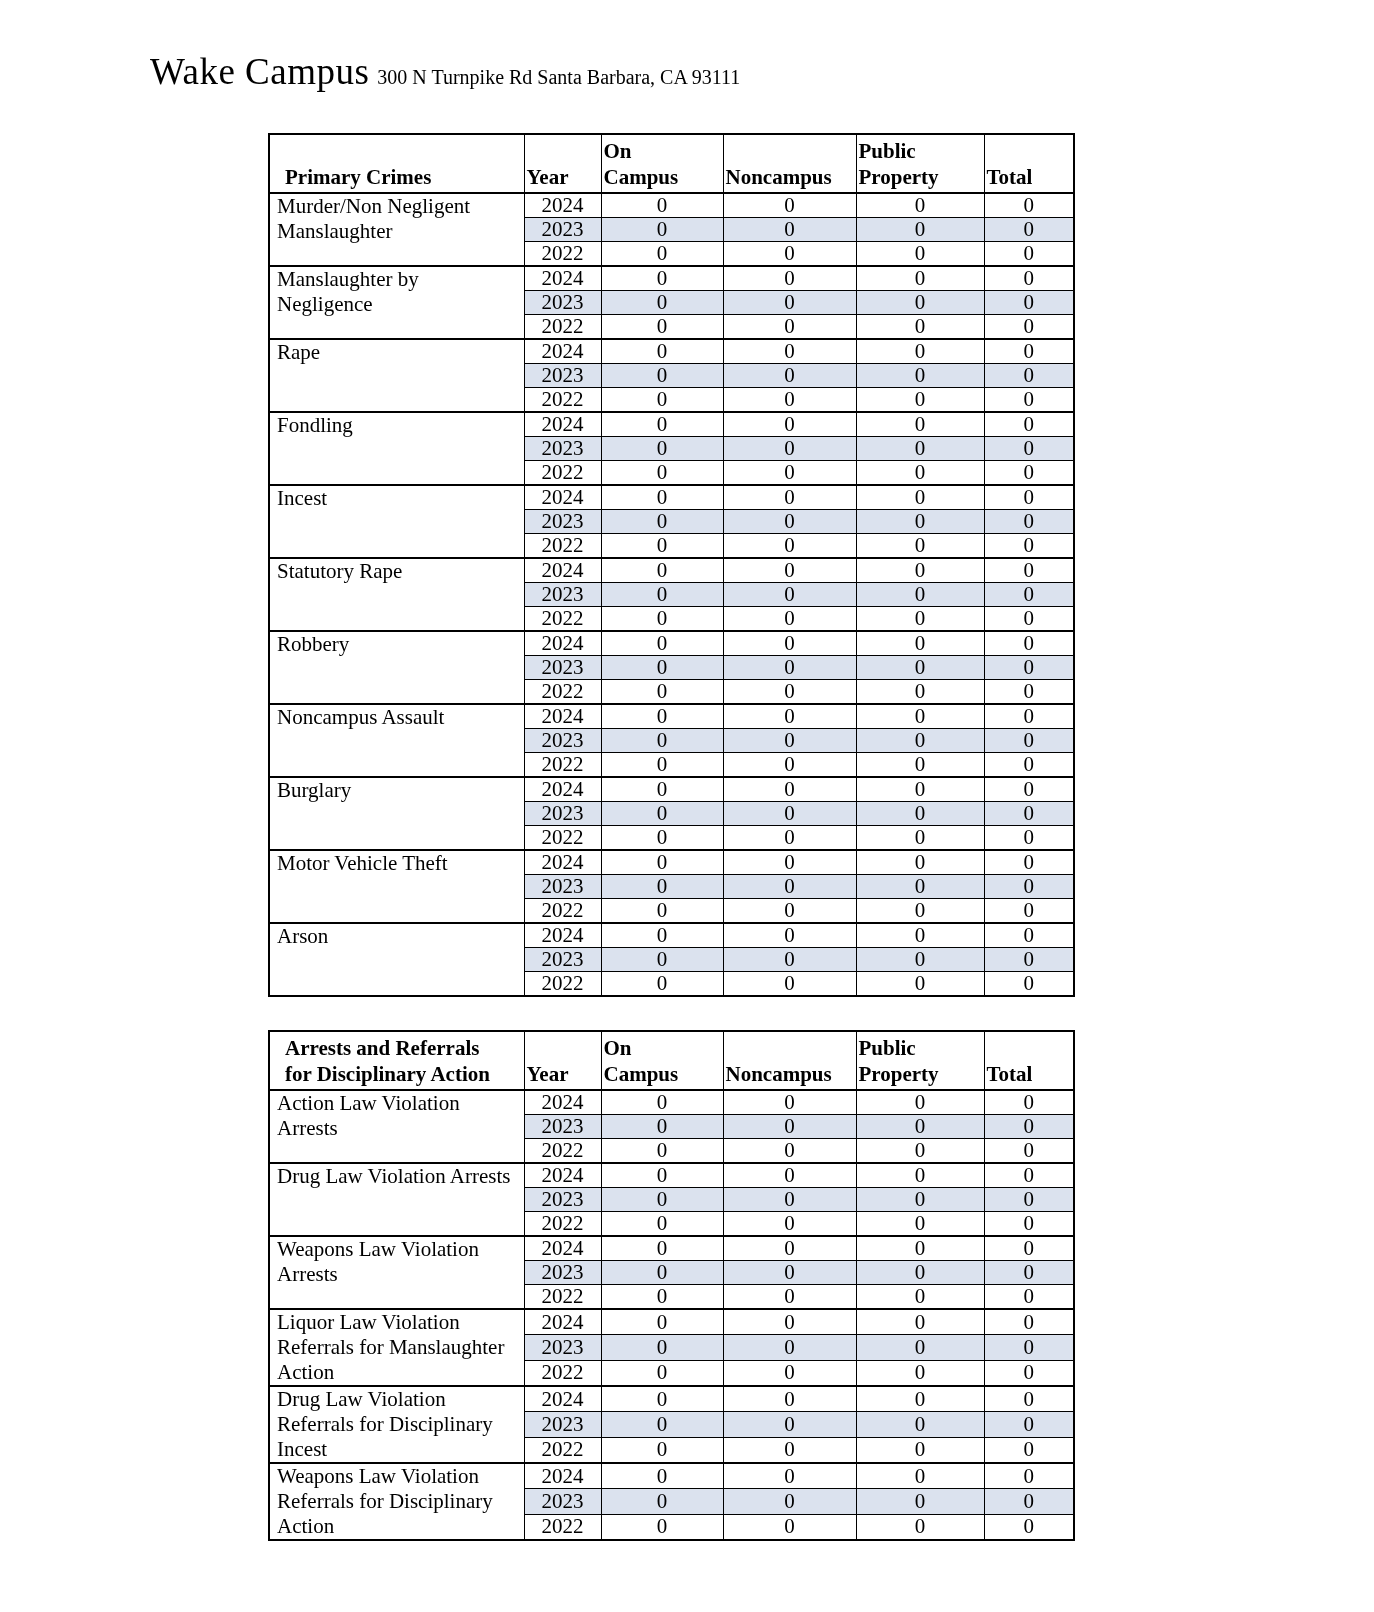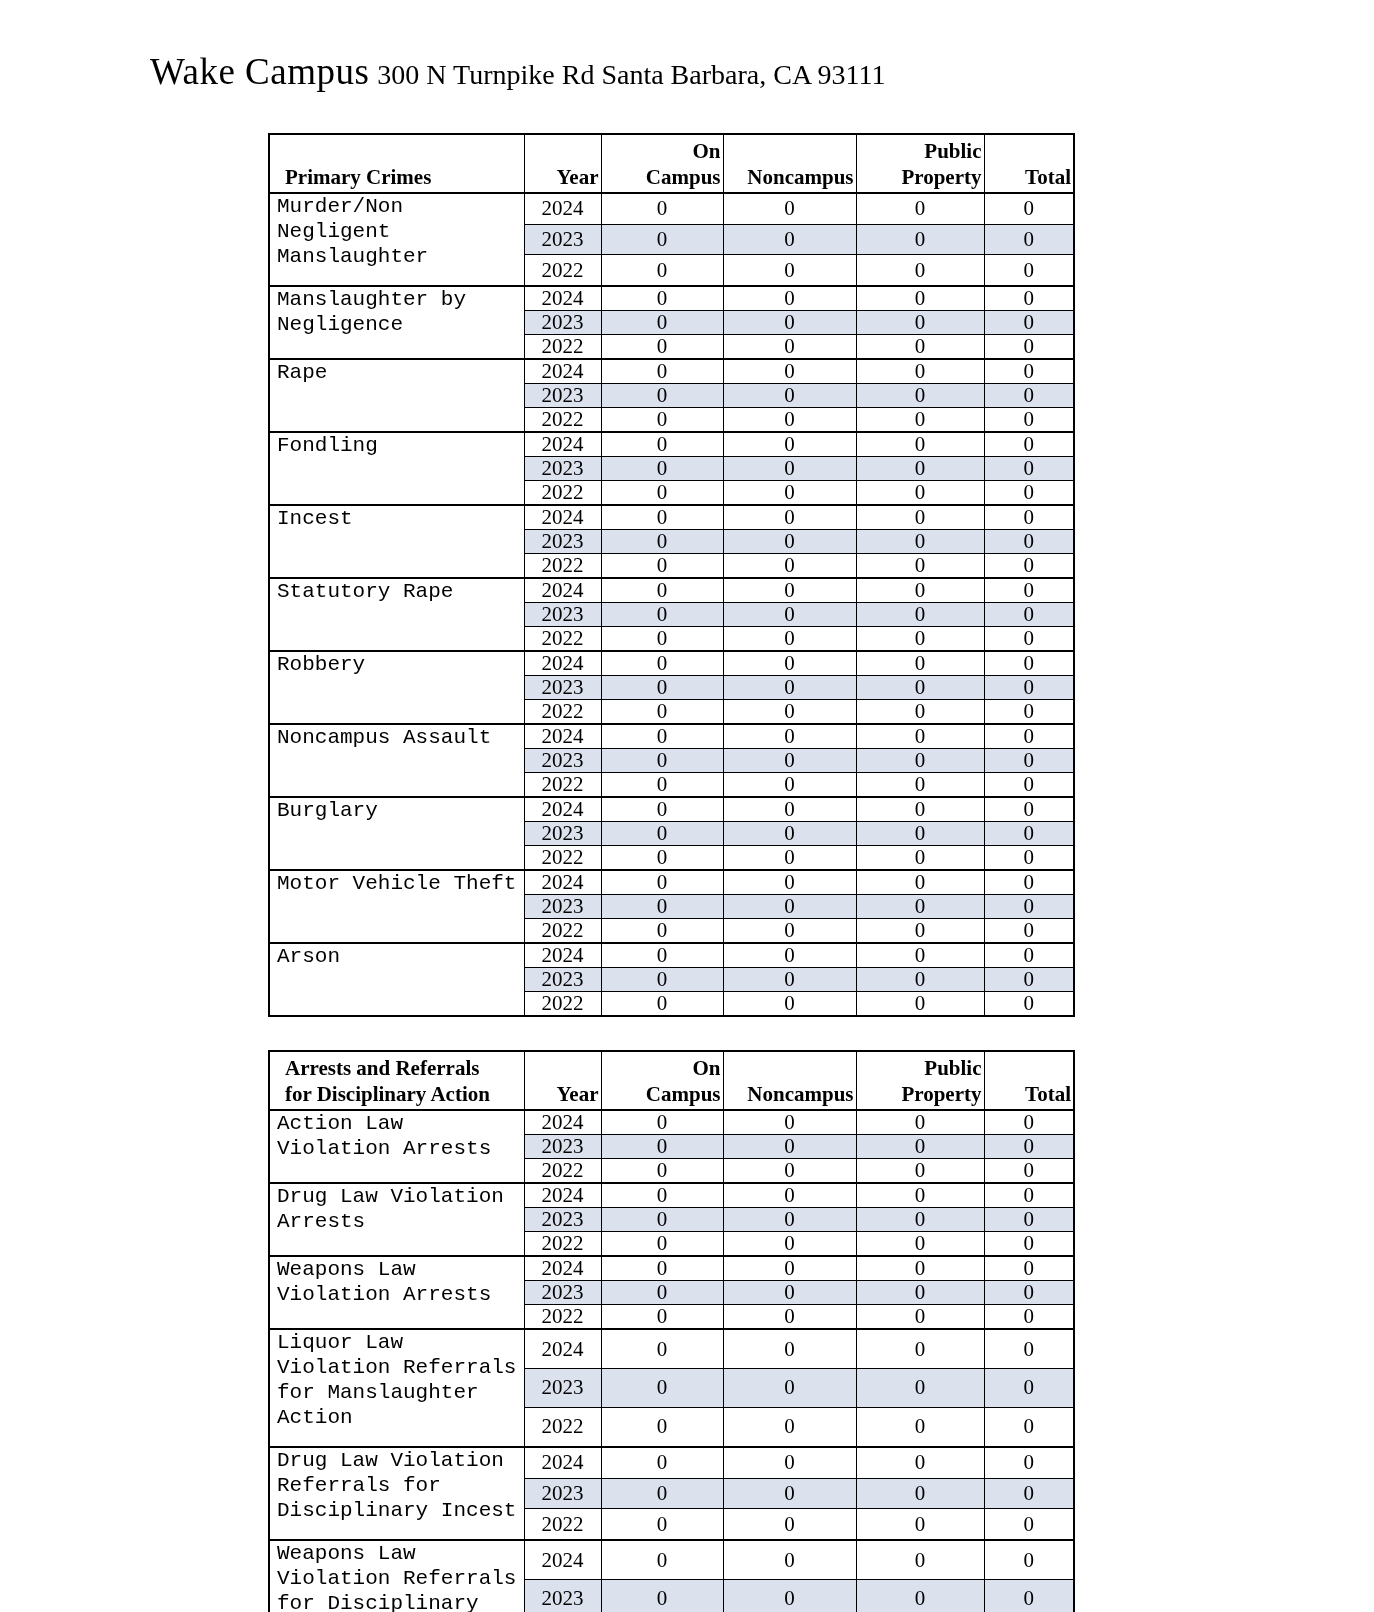--- a/index.html
+++ b/index.html
@@ -16,21 +16,21 @@
     position: absolute;
     left: 150px;
     top: 50px;
     white-space: nowrap;
   }
   .doc-title {
     font-size: 37px;
     letter-spacing: 0.5px;
   }
   .doc-address {
-    font-size: 28px;
+    font-size: 20px;
     margin-left: 8px;
   }
   .tables-wrap {
     position: absolute;
     left: 268px;
     top: 133px;
     width: 808px;
   }
   table.report {
     border-collapse: collapse;
@@ -40,21 +40,21 @@
   }
   table.report + table.report { margin-top: 33px; }
   .report th, .report td {
     border: 1px solid #000;
     overflow: hidden;
   }
   .report thead th {
     font-weight: bold;
     font-size: 21px;
     line-height: 26px;
-    text-align: right;
+    text-align: left;
     vertical-align: bottom;
     white-space: pre-line;
     padding: 3px 2px 2px 2px;
     border-bottom-width: 2px;
   }
   .report thead th.label-h {
     text-align: left;
     padding-left: 15px;
   }
   .report td {
@@ -62,23 +62,22 @@
     height: 23px;
     line-height: 23px;
     text-align: center;
     vertical-align: middle;
     padding: 0;
   }
   .report td.label {
     text-align: left;
     vertical-align: top;
     line-height: 25px;
-    padding: 0 6px 16px 7px;
+    padding: 0 6px 0 7px;
     background: #fff;
-    font-family: Liberation Mono, monospace;
   }
   .report tr.group-start td { border-top-width: 2px; }
   .report tr.hl td.shaded { background: var(--shade, #dbe2ee); }
 </style>
 </head>
 <body>
 
 <div class="page">
 
   <div class="doc-header">

